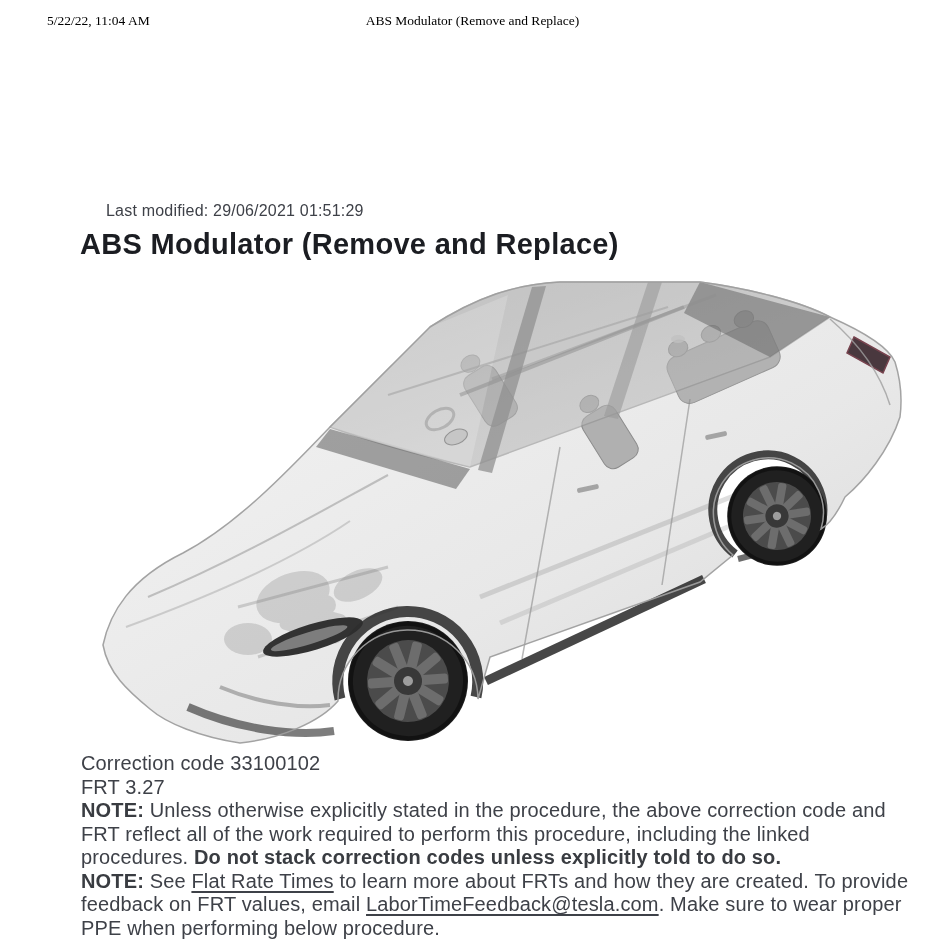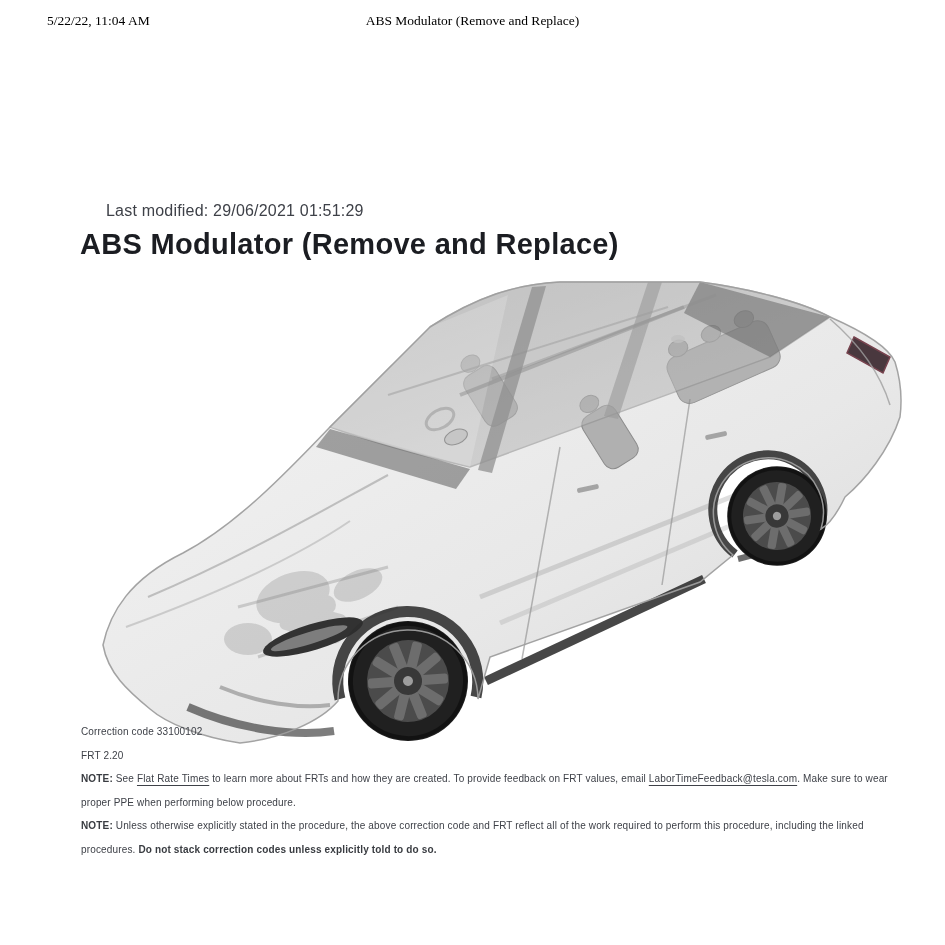--- a/index.html
+++ b/index.html
@@ -11,21 +11,21 @@
   .print-header{position:absolute;top:13px;left:0;width:945px;height:18px;
     font-family:"Liberation Serif", serif;font-size:13.5px;color:#000;}
   .ph-left{position:absolute;left:47px;top:0;white-space:nowrap;}
   .ph-center{position:absolute;left:0;top:0;width:100%;text-align:center;}
   
   .last-modified{position:absolute;left:81px;top:202px;font-size:16px;color:#3e4148;letter-spacing:.2px;margin-left:25px;}
   .page-title{position:absolute;left:80px;top:227px;margin:0;font-size:29px;line-height:34px;
     font-weight:700;color:#1b1d22;letter-spacing:.3px;}
   .illustration{position:absolute;left:88px;top:266px;width:820px;height:484px;}
   .illustration svg{width:100%;height:100%;display:block;}
-  .body-copy{position:absolute;left:81px;top:720px;width:831px;font-size:10px;
+  .body-copy{position:absolute;left:81px;top:752px;width:831px;font-size:20px;
     line-height:23.5px;color:#3e4148;letter-spacing:.15px;}
   .body-copy p{margin:0;padding:0;}
   .body-copy strong{font-weight:700;color:#393c41;}
   .body-copy a{color:inherit;text-decoration:underline;text-underline-offset:2.5px;cursor:pointer;}
 </style>
 </head>
 <body>
 
 <div class="print-header">
   <span class="ph-left">5/22/22, 11:04 AM</span>
@@ -173,16 +173,16 @@
     L 612,315 L 402,390 L 390,432
     A 70 70 0 1 0 250,434
     C 232,455 192,472 152,476
     C 112,470 78,456 62,442
     C 40,424 20,406 15,378 Z"></path>
 </svg>
 </div>
 
 <div class="body-copy">
   <p>Correction code 33100102</p>
-  <p>FRT 2.20</p>
+  <p>FRT 3.27</p>
+  <p><strong>NOTE:</strong><span> Unless otherwise explicitly stated in the procedure, the above correction code and FRT reflect all of the work required to perform this procedure, including the linked procedures. </span><strong>Do not stack correction codes unless explicitly told to do so.</strong></p>
   <p><strong>NOTE:</strong><span> See </span><a>Flat Rate Times</a><span> to learn more about FRTs and how they are created. To provide feedback on FRT values, email </span><a>LaborTimeFeedback@tesla.com</a><span>. Make sure to wear proper PPE when performing below procedure.</span></p>
-  <p><strong>NOTE:</strong><span> Unless otherwise explicitly stated in the procedure, the above correction code and FRT reflect all of the work required to perform this procedure, including the linked procedures. </span><strong>Do not stack correction codes unless explicitly told to do so.</strong></p>
 </div>
 
 </body></html>

